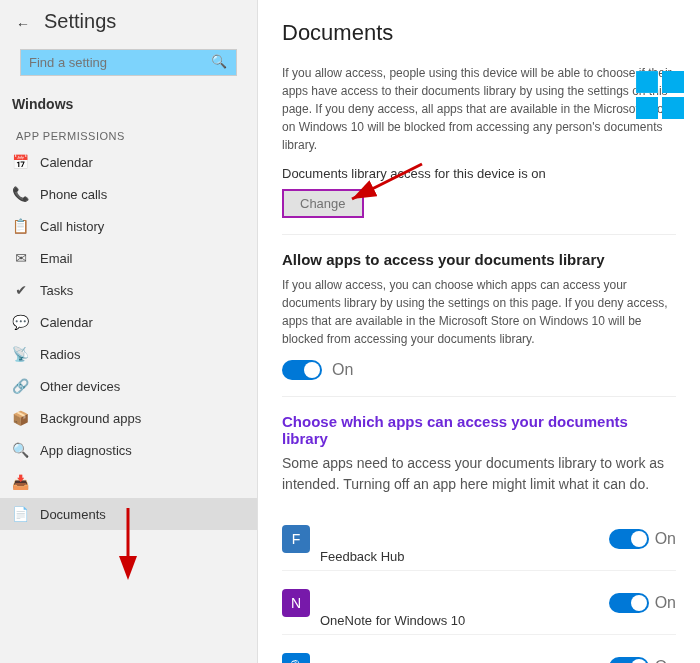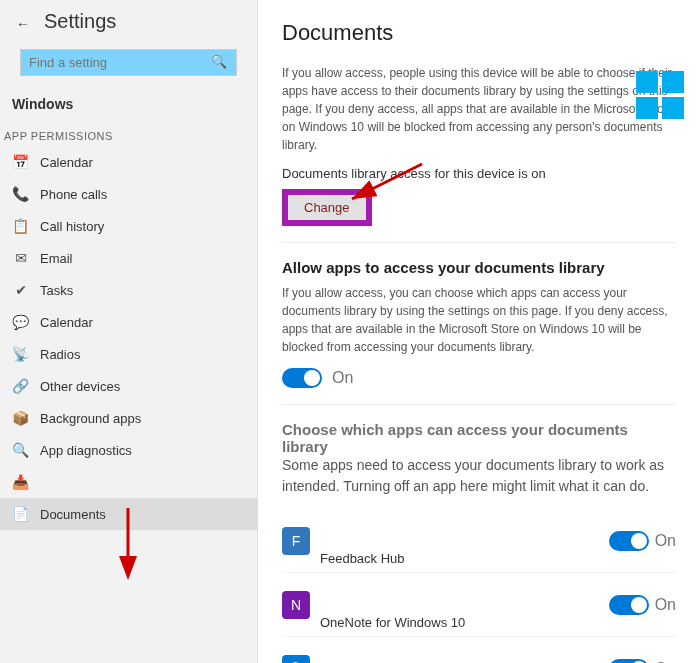--- a/index.html
+++ b/index.html
@@ -56,21 +56,21 @@
       font-size: 13px;
       color: #666;
     }
     .privacy-label {
       padding: 14px 12px 6px 12px;
       font-size: 14px;
       font-weight: 600;
       color: #333;
     }
     .app-permissions-label {
-      padding: 12px 12px 4px 4px;
+      padding: 12px 12px 4px 16px;
       font-size: 11px;
       color: #666;
       text-transform: uppercase;
       letter-spacing: 0.5px;
     }
     .sidebar-item {
       display: flex;
       align-items: center;
       padding: 8px 12px;
       cursor: pointer;
@@ -116,25 +116,25 @@
       line-height: 1.5;
       margin-bottom: 12px;
     }
     .device-access-label {
       font-size: 13px;
       color: #333;
       margin-bottom: 8px;
     }
     .change-btn {
       background: #e1e1e1;
-      border: 6px solid #a21caf;
+      border: 2px solid #a21caf;
       padding: 5px 16px;
       font-size: 13px;
       cursor: pointer;
-      color: #7f1d1d;
+      color: #737373;
     }
     .section-divider {
       border: none;
       border-top: 1px solid #eee;
       margin: 16px 0;
     }
     .toggle-row {
       display: flex;
       align-items: center;
       gap: 10px;
@@ -159,21 +159,22 @@
       top: 2px;
       right: 2px;
     }
     .toggle-label {
       font-size: 16px;
       color: #737373;
     }
     .apps-section-title {
       font-size: 15px;
       font-weight: 600;
-      color: #737373;
+      color: #6d28d9;
+      margin-bottom: 6px;
     }
     .apps-section-desc {
       font-size: 14px;
       color: #555;
       line-height: 1.5;
       margin-bottom: 12px;
     }
     .app-row {
       display: flex;
       align-items: center;

